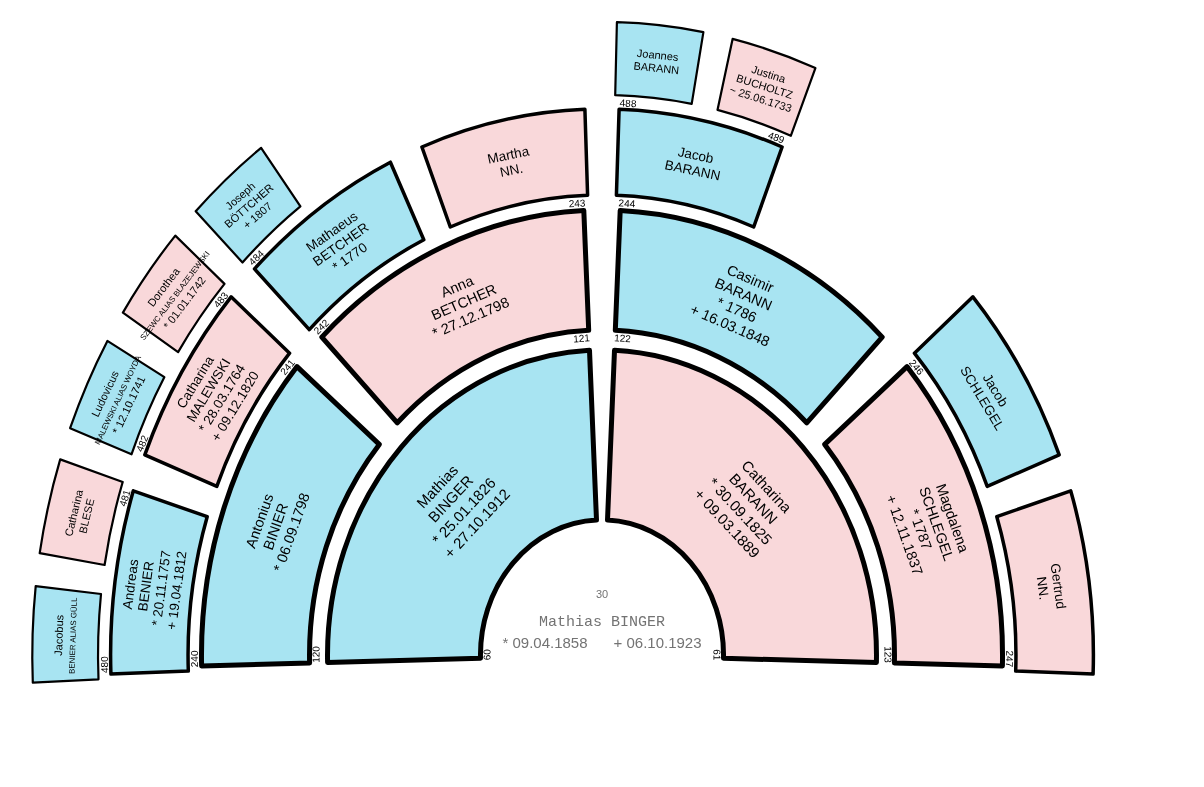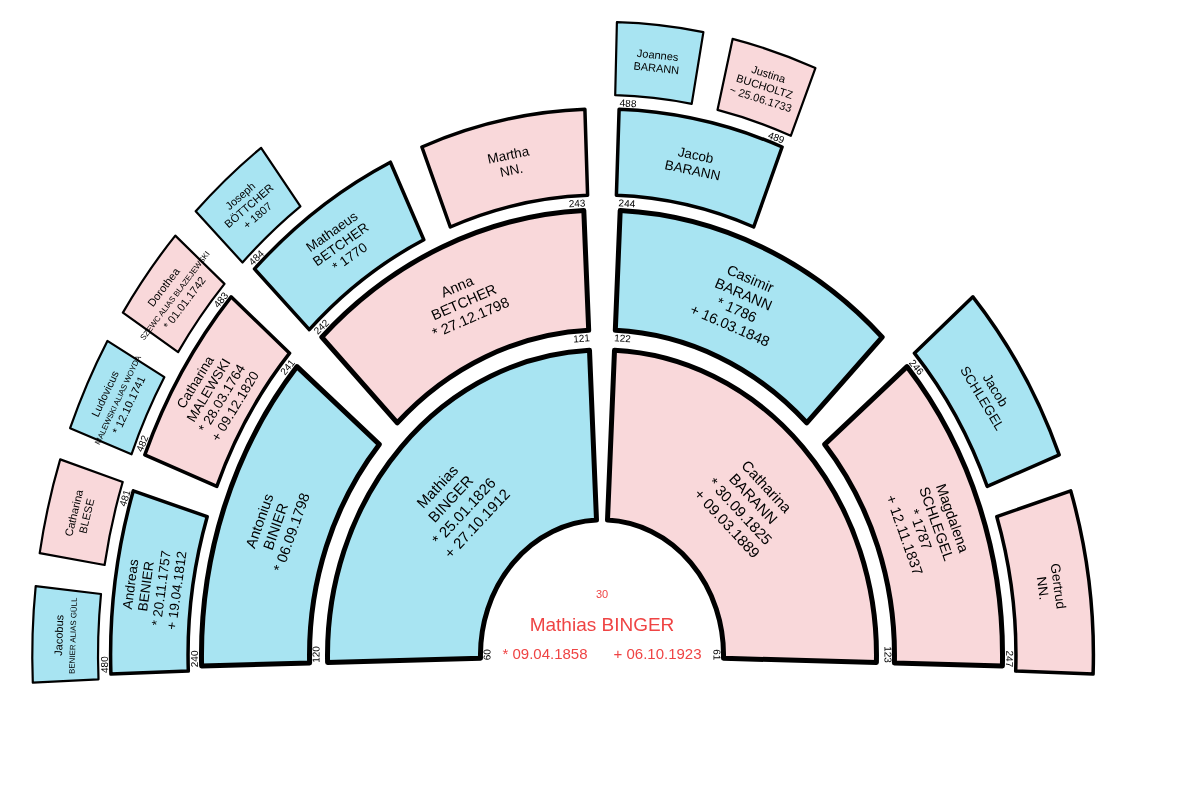--- a/index.html
+++ b/index.html
@@ -1,23 +1,23 @@
 <!DOCTYPE html>
 <html><head>
 <meta charset="utf-8">
 <style>
   html,body{margin:0;padding:0;background:#ffffff;}
   .stage{position:relative;width:1204px;height:787px;background:#ffffff;overflow:hidden;
          font-family:"Liberation Sans", sans-serif;}
   svg{position:absolute;left:0;top:0;}
   svg text{font-family:"Liberation Sans", sans-serif;fill:#000;}
   .center-label{position:absolute;left:602px;top:588px;transform:translateX(-50%);
-                text-align:center;color:#ef4444;white-space:nowrap;}
+                text-align:center;color:#737373;white-space:nowrap;}
   .c-num{font-size:11px;margin-bottom:14px;}
-  .c-name{font-size:19px;margin-bottom:9px;}
+  .c-name{font-size:15px;margin-bottom:3px;font-family:Liberation Mono, monospace;}
   .c-dates{font-size:15px;display:flex;gap:26px;justify-content:center;align-items:flex-end;}
 </style>
 </head>
 <body>
 
 <div class="stage">
   <svg width="1204" height="787" viewBox="0 0 1204 787">
       <g>
         <path d="M 327.6 662.5 A 274.5 305 0 0 1 589.5 350.3 L 596.5 520.1 A 121.5 135 0 0 0 480.5 658.3 Z" fill="#a8e4f2" stroke="#000000" stroke-width="5" stroke-linejoin="round" stroke-linecap="round"></path>
         <g transform="translate(457.2,505) rotate(-47.0)">

